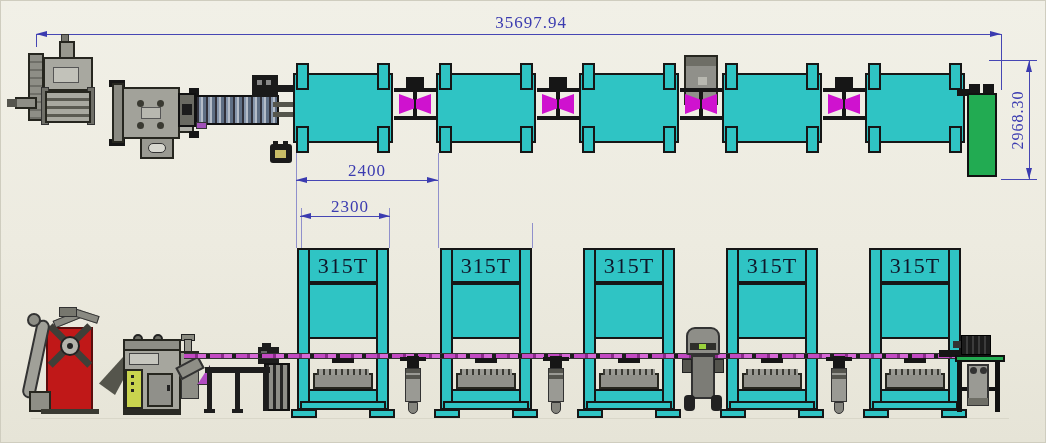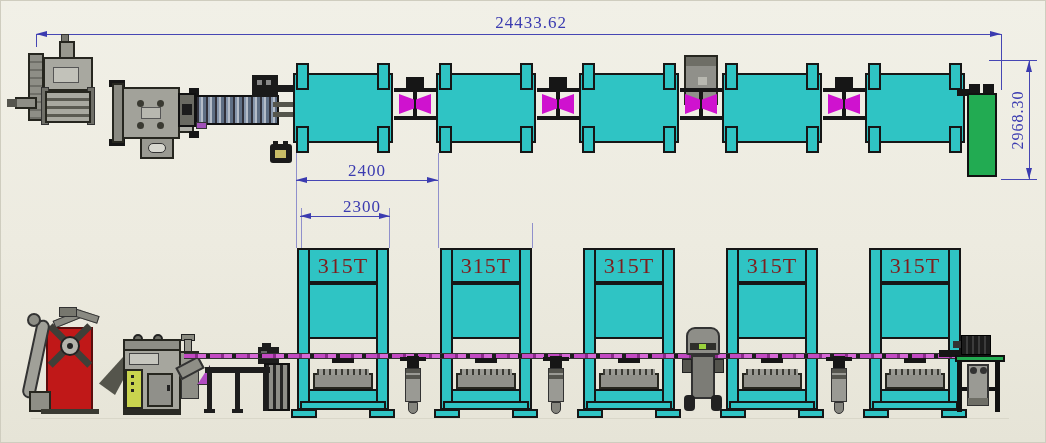--- a/index.html
+++ b/index.html
@@ -32,21 +32,21 @@
   .tt-motor{ position:absolute; left:9px; top:0; width:18px; height:11px; background:#161616; }
   .tt-frame{ position:absolute; left:-3px; right:-3px; top:11px; height:32px; border-top:4px solid #161616; border-bottom:4px solid #161616; }
   .tt-center{ position:absolute; left:16px; top:13px; width:4px; height:28px; background:#161616; }
   .tt-magl{ position:absolute; left:2px; top:17px; width:15px; height:20px; background:#cf12cf; clip-path:polygon(0 0,100% 28%,100% 72%,0 100%); }
   .tt-magr{ position:absolute; right:2px; top:17px; width:15px; height:20px; background:#cf12cf; clip-path:polygon(0 28%,100% 0,100% 100%,0 72%); }
   
   .press-front{ position:absolute; top:247px; width:92px; height:172px; }
   .pf-col{ position:absolute; top:0; width:13px; height:162px; background:#2fc4c4; border:2px solid #161616; }
   .pf-col-l{ left:0; } .pf-col-r{ right:0; }
   .pf-crown{ position:absolute; left:11px; right:11px; top:0; height:35px; background:#2fc4c4; border:2px solid #161616; display:flex; align-items:center; justify-content:center; }
-  .pf-label{ color:#7f1d1d; font-size:22px; font-family:"Liberation Serif",serif; letter-spacing:1px; }
+  .pf-label{ color:#0f172a; font-size:22px; font-family:"Liberation Serif",serif; letter-spacing:1px; }
   .pf-slide{ position:absolute; left:11px; right:11px; top:35px; height:56px; background:#2fc4c4; border:2px solid #161616; }
   .pf-bolster{ position:absolute; left:16px; right:16px; top:125px; height:16px; background:#90908a; border:2px solid #26261f; }
   .pf-teeth{ position:absolute; left:2px; right:2px; top:-6px; height:6px; background:repeating-linear-gradient(90deg,#3a3a34 0 2px,#9a9a94 2px 6px); }
   .pf-bed{ position:absolute; left:11px; right:11px; top:141px; height:14px; background:#2fc4c4; border:2px solid #161616; }
   .pf-base{ position:absolute; left:3px; right:3px; top:153px; height:9px; background:#2fc4c4; border:2px solid #161616; }
   .pf-foot{ position:absolute; width:26px; height:9px; top:161px; background:#2fc4c4; border:2px solid #161616; }
   .pf-foot-l{ left:-6px; } .pf-foot-r{ right:-6px; }
   
   .rail{ position:absolute; left:183px; top:352px; width:776px; height:6px;
          background:repeating-linear-gradient(90deg,#c24ac2 0 11px,#8a2a8a 11px 14px,#d668d6 14px 22px,#1c1c1c 22px 26px);
@@ -71,21 +71,21 @@
 </head>
 <body>
 
 <div id="canvas">
 
   <div class="dimline-h" style="left:35px;top:33px;width:965px"></div>
   <div class="arrL" style="left:35px;top:30px"></div>
   <div class="arrR" style="left:989px;top:30px"></div>
   <div class="dimline-v" style="left:35px;top:33px;height:13px"></div>
   <div class="dimline-v" style="left:1000px;top:33px;height:56px"></div>
-  <div class="dimtext" style="left:430px;top:12px;width:200px">24433.62</div>
+  <div class="dimtext" style="left:430px;top:12px;width:200px">35697.94</div>
 
   <div class="dimline-v" style="left:1028px;top:60px;height:118px"></div>
   <div class="arrU" style="left:1025px;top:60px"></div>
   <div class="arrD" style="left:1025px;top:167px"></div>
   <div class="dimline-h" style="left:988px;top:59px;width:48px"></div>
   <div class="dimline-h" style="left:1000px;top:178px;width:36px"></div>
   <div class="dimtext vert" style="left:973px;top:109px;width:90px;height:20px;font-size:16px">2968.30</div>
 
   <div class="a">
     <div class="a" style="left:27px;top:52px;width:16px;height:68px;border:2px solid #26261f;background:repeating-linear-gradient(180deg,#8e8e86 0 6px,#6f6f68 6px 8px)"></div>
@@ -219,21 +219,21 @@
   <div class="dimline-h" style="left:295px;top:179px;width:142px"></div>
   <div class="arrL" style="left:295px;top:176px"></div>
   <div class="arrR" style="left:426px;top:176px"></div>
   <div class="dimtext" style="left:330px;top:160px;width:72px">2400</div>
 
   <div class="projline" style="left:300px;top:207px;height:40px"></div>
   <div class="projline" style="left:388px;top:207px;height:40px"></div>
   <div class="dimline-h" style="left:299px;top:215px;width:90px"></div>
   <div class="arrL" style="left:299px;top:212px"></div>
   <div class="arrR" style="left:378px;top:212px"></div>
-  <div class="dimtext" style="left:316px;top:196px;width:90px">2300</div>
+  <div class="dimtext" style="left:304px;top:196px;width:90px">2300</div>
 
   <div class="a" style="left:30px;top:417px;width:978px;height:1px;background:#d9d7c9"></div>
 
   <div class="a">
     <div class="a" style="left:52px;top:314px;width:30px;height:8px;background:#8a8a82;border:1px solid #333;transform:rotate(-22deg)"></div>
     <div class="a" style="left:72px;top:311px;width:26px;height:8px;background:#8a8a82;border:1px solid #333;transform:rotate(18deg)"></div>
     <div class="a" style="left:58px;top:306px;width:18px;height:10px;background:#77776e;border:1px solid #333"></div>
     <div class="a" style="left:45px;top:326px;width:47px;height:84px;background:#c01818;border:2px solid #5a0d0d"></div>
     <div class="a" style="left:41px;top:341px;width:56px;height:7px;background:#3f3f38;transform:rotate(45deg)"></div>
     <div class="a" style="left:41px;top:341px;width:56px;height:7px;background:#3f3f38;transform:rotate(-45deg)"></div>

